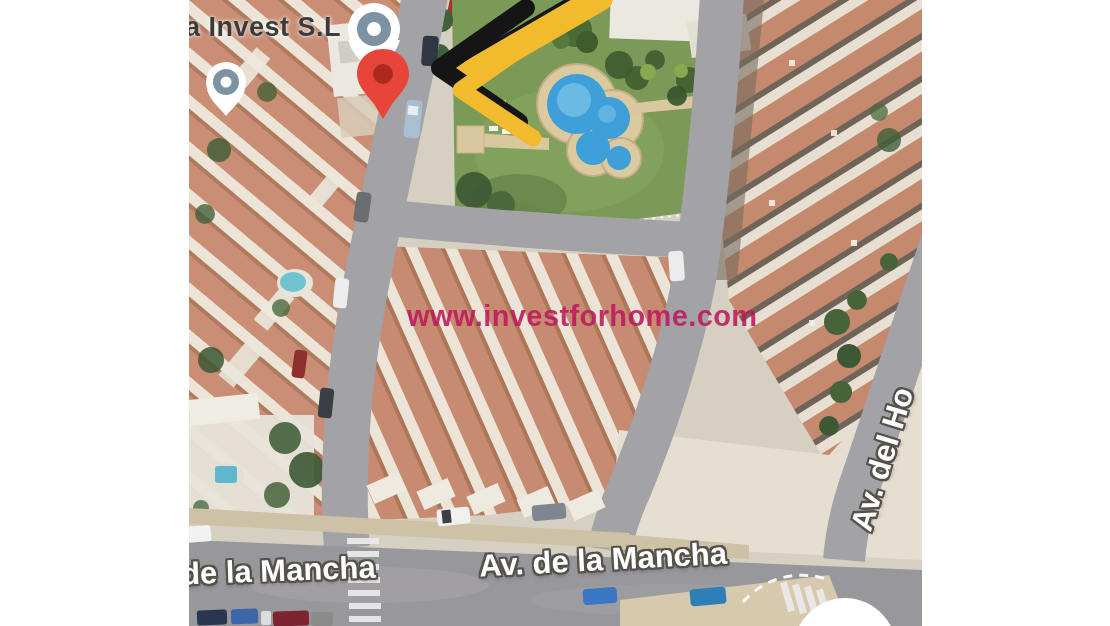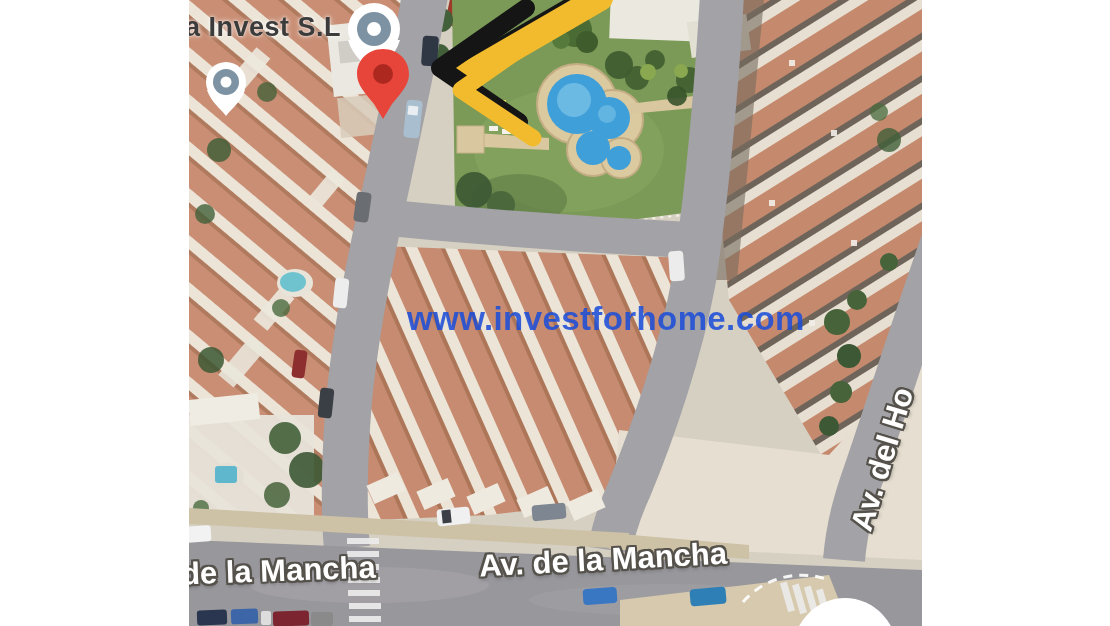--- a/index.html
+++ b/index.html
@@ -3,22 +3,22 @@
 <meta charset="utf-8">
 <style>
   html,body{margin:0;padding:0;background:#ffffff;}
   .stage{position:relative;width:1110px;height:626px;background:#ffffff;overflow:hidden;
          font-family:"Liberation Sans",sans-serif;}
   .map-area{position:absolute;left:189px;top:0;width:733px;height:626px;overflow:hidden;background:#d6d0c3;}
   .map-area svg{position:absolute;left:0;top:0;}
   .overlay-label{position:absolute;white-space:nowrap;pointer-events:none;}
   .biz-label{left:-4px;top:12px;font-size:27px;font-weight:700;color:#3b3b3b;
              text-shadow:0 0 3px rgba(255,255,255,.9),0 0 6px rgba(255,255,255,.6);letter-spacing:.5px;}
-  .watermark{left:218px;top:300px;width:290px;text-align:left;font-size:33px;font-weight:700;
-             color:#1d4ed8;opacity:.88;letter-spacing:.4px;}
+  .watermark{left:218px;top:300px;width:290px;text-align:left;font-size:29px;font-weight:700;
+             color:#be185d;opacity:.88;letter-spacing:.4px;}
   .road-label{color:#ffffff;font-weight:700;
      text-shadow:-2px -2px 0 #55514b, 2px -2px 0 #55514b, -2px 2px 0 #55514b, 2px 2px 0 #55514b,
                  0 -2px 0 #55514b, 0 2px 0 #55514b, -2px 0 0 #55514b, 2px 0 0 #55514b, 0 3px 4px rgba(0,0,0,.35);}
   .lbl-left{left:-8px;top:553px;font-size:31px;transform:rotate(-2deg);}
   .lbl-center{left:290px;top:542px;font-size:31px;transform:rotate(-3deg);}
   .lbl-vertical{left:672px;top:512px;font-size:31px;transform:rotate(-73deg);transform-origin:0 50%;}
 </style>
 </head>
 <body>
 

